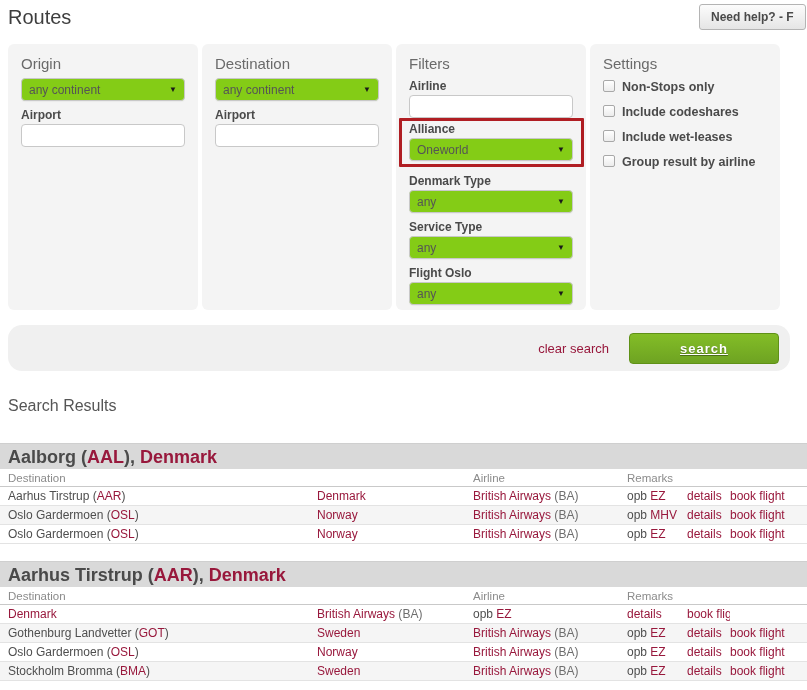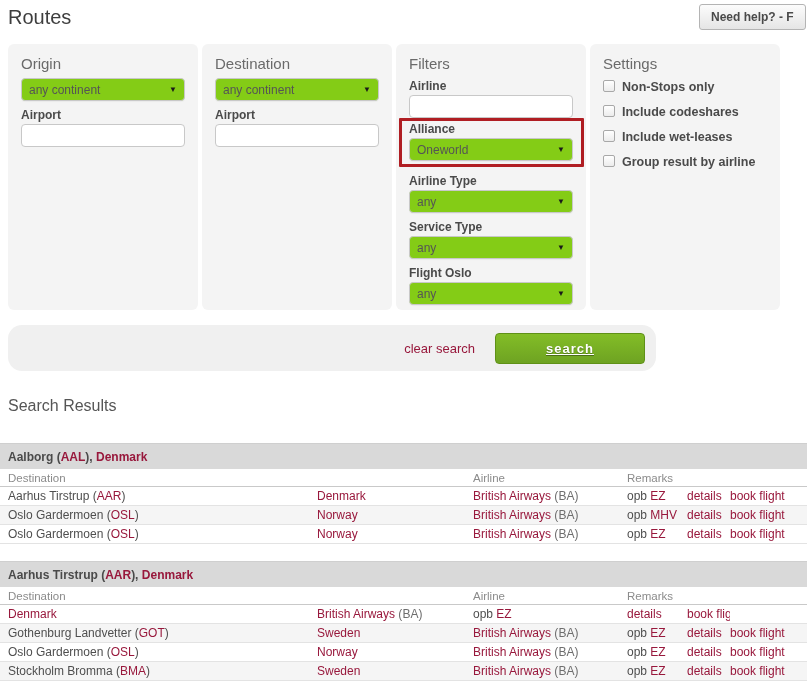--- a/index.html
+++ b/index.html
@@ -35,36 +35,36 @@
   }
   .alliance-box { border:3px solid #b01e23; border-radius:1px; margin:0 -11px 8px -10px; padding:2px 8px 3px 7px; }
   .alliance-box .field-label { margin-top:0; }
   .chk-row { display:flex; align-items:flex-start; margin:0 0 11px; cursor:pointer; }
   .chk-row.first { margin-top:8px; }
   .chk-box { width:12px; height:12px; flex:none; border:1px solid #a8a8a8; border-radius:2px;
     background:linear-gradient(#fff,#ececec); margin-right:7px; cursor:pointer; }
   .chk-label { font-size:12.5px; line-height:14px; font-weight:bold; color:#4a4a4a; }
   
   .searchbar {
-    margin:15px 0 0 8px; width:648px; height:46px; background:#f0f0f0; border-radius:14px;
+    margin:15px 0 0 8px; width:782px; height:46px; background:#f0f0f0; border-radius:14px;
     display:flex; align-items:center;
   }
   .clear-link { margin-left:auto; margin-right:20px; font-size:13px; color:#98183c; text-decoration:none; cursor:pointer; }
   .search-btn {
     width:150px; height:31px; margin-right:11px; cursor:pointer;
     background:linear-gradient(#83bd27,#6ea322); border:1px solid #5f9117; border-radius:4px;
     color:#fff; font-family:"Liberation Sans",sans-serif; font-weight:bold; font-size:13px;
     letter-spacing:1px; text-shadow:0 1px 1px rgba(0,0,0,.35);text-decoration:underline;
   }
   
   .results-heading { margin:26px 0 28px 8px; font-size:16px; line-height:18px; font-weight:400; color:#555; }
   .group + .group { margin-top:17px; }
   .group-bar {
     height:26px; line-height:26px; background:#d9d9d9; border-top:1px solid #cfcfcf;
-    padding-left:8px; font-size:12px; font-weight:bold; color:#4a4a4a;
+    padding-left:8px; font-size:18px; font-weight:bold; color:#4a4a4a;
   }
   .trow {
     display:grid; grid-template-columns:317px 156px 154px 60px 43px 1fr;
     height:19px; line-height:19px; align-items:center;
     border-bottom:1px solid #e3e3e3; font-size:12px; color:#4f4f4f;
   }
   .trow .cell:first-child { padding-left:8px; }
   .thead { height:18px; line-height:18px; font-size:11.5px; color:#8b8b8b; border-bottom:1px solid #c9c9c9; }
   .alt { background:#f5f5f5; }
   .mr { color:#98183c; }
@@ -106,21 +106,21 @@
     <h2 class="panel-title">Filters</h2>
     <label class="field-label">Airline</label>
     <input class="txt" value="" style="">
     <div class="alliance-box">
       <label class="field-label">Alliance</label>
       <div class="sel">
         <span>Oneworld</span>
         <span class="arrow">▼</span>
       </div>
     </div>
-    <label class="field-label">Airline Type</label>
+    <label class="field-label">Denmark Type</label>
     <div class="sel">
       <span>any</span>
       <span class="arrow">▼</span>
     </div>
     <label class="field-label">Service Type</label>
     <div class="sel">
       <span>any</span>
       <span class="arrow">▼</span>
     </div>
     <label class="field-label">Flight Oslo</label>

